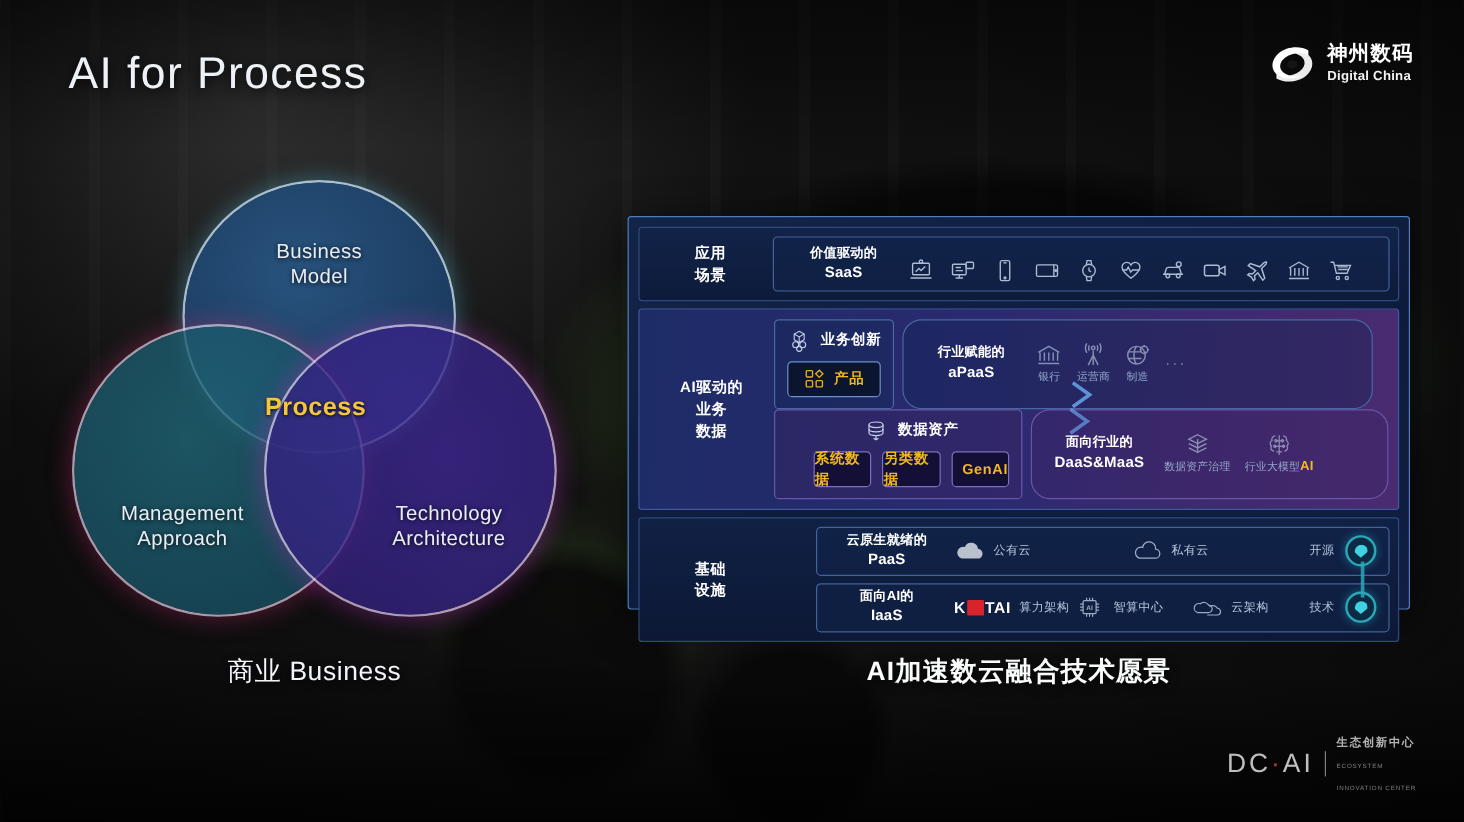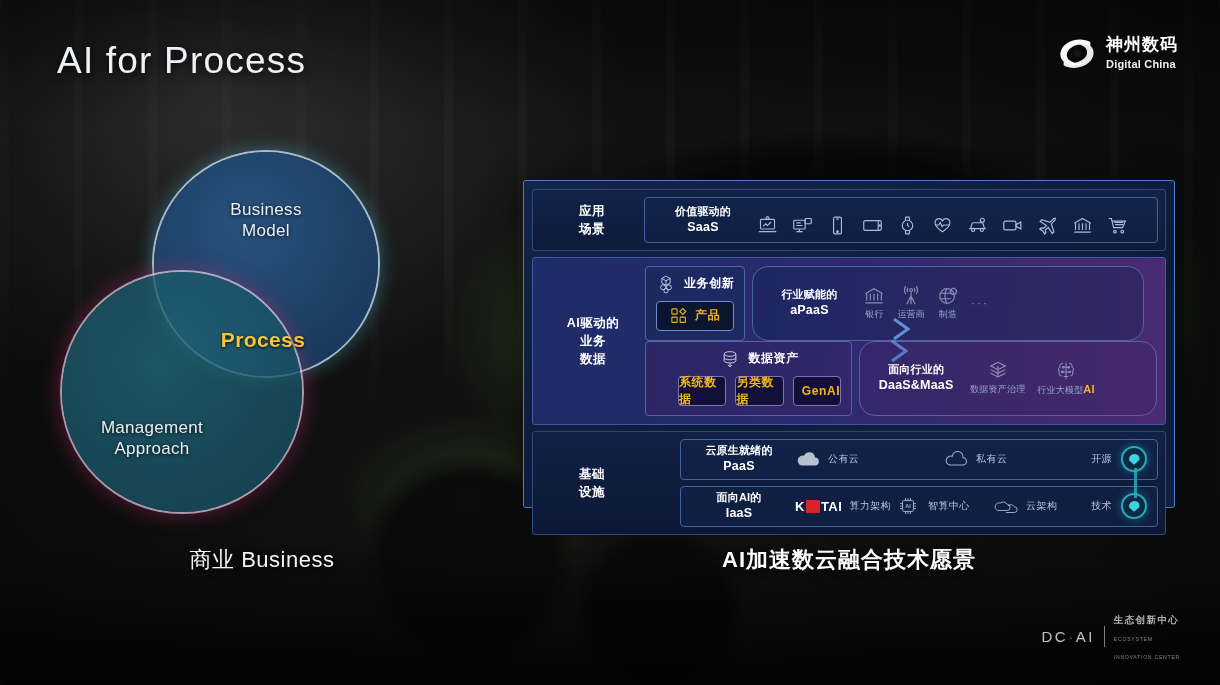--- a/index.html
+++ b/index.html
@@ -230,21 +230,21 @@
   .infra-pos { position: relative; }
 
   .arch-caption {
     position: absolute; left: 523px; top: 545px; width: 652px; text-align: center;
     font-size: 22px; font-weight: 700; color: #fafbfc; letter-spacing: 1px;
     text-shadow: 0 2px 9px rgba(0,0,0,.9);
   }
 
   
   .footer { position: absolute; right: 40px; bottom: 22px; display: flex; align-items: center; gap: 9px; opacity: .82; }
-  .footer-dc { font-size: 15px; letter-spacing: 2.5px; color: #e8e8e8; font-weight: 400; }
+  .footer-dc { font-size: 22px; letter-spacing: 2.5px; color: #e8e8e8; font-weight: 400; }
   .footer-dc .dot { color: #c94b4b; }
   .footer-bar { width: 1px; height: 21px; background: #9a9a9a; }
   .footer-cn { font-size: 9.5px; color: #d7d7d7; letter-spacing: 1.4px; font-weight: 700; line-height: 1.2; }
   .footer-en { font-size: 5.2px; color: #9d9d9d; letter-spacing: .7px; line-height: 1.25; }
 </style>
 </head>
 <body>
 
 <div id="slide">
 
@@ -271,20 +271,23 @@
     </span>
   </div>
 
   <div class="venn">
     <div class="circle c-business">
       <span><span>Business</span><br><span>Model</span></span>
     </div>
     <div class="circle c-management">
       <span><span>Management</span><br><span>Approach</span></span>
     </div>
+    <div class="circle c-technology">
+      <span><span>Technology</span><br><span>Architecture</span></span>
+    </div>
     <div class="venn-center">Process</div>
   </div>
   <div class="venn-caption">商业 Business</div>
 
   <div class="arch">
 
     <div class="band band-apps">
       <div class="band-label">
         <span><span>应用</span><br><span>场景</span></span>
       </div>

